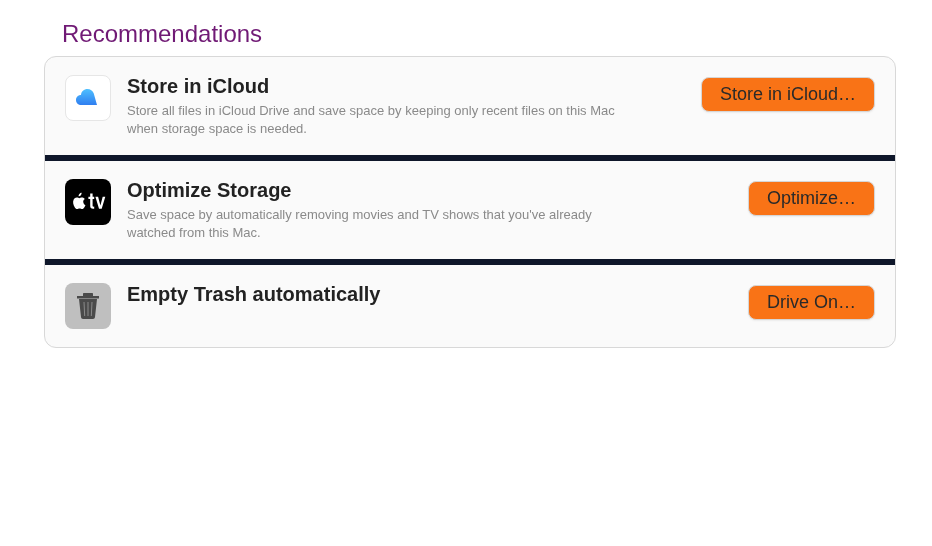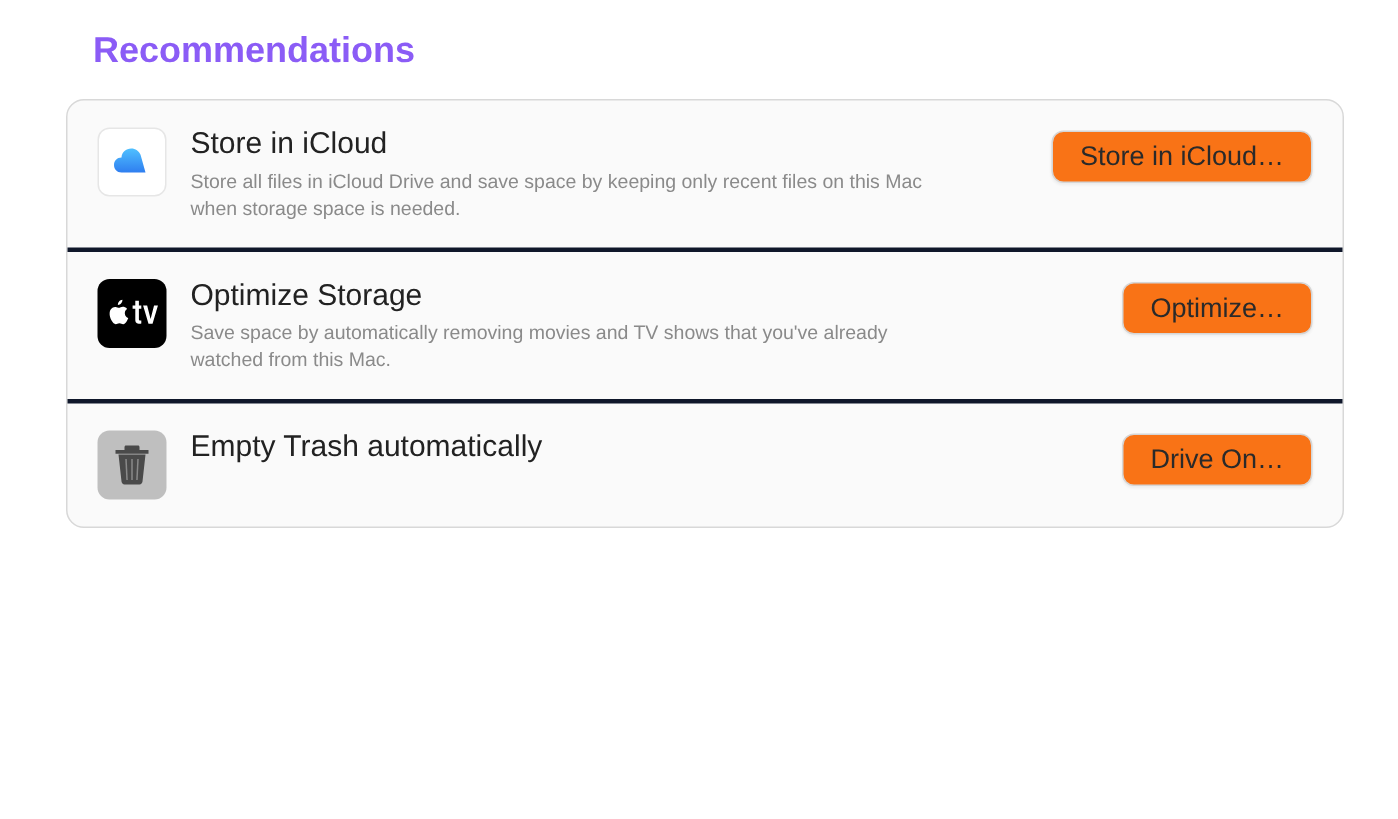--- a/index.html
+++ b/index.html
@@ -9,39 +9,39 @@
     }
     body {
       font-family: -apple-system, BlinkMacSystemFont, "Helvetica Neue", Helvetica, Arial, sans-serif;
       background: #ffffff;
       width: 932px;
       height: 546px;
       padding: 20px 32px;
     }
     .section-title {
       font-size: 24px;
-      font-weight: 700;
-      color: #8b5cf6;
-      margin-bottom: 18px;
+      font-weight: 400;
+      color: #701a75;
+      margin-bottom: 8px;
       margin-left: 30px;
     }
     .panel {
       width: 852px;
       margin-left: 12px;
       border: 1px solid #d8d8d8;
       border-radius: 12px;
       background: #fafafa;
     }
     .item {
       display: flex;
       align-items: flex-start;
       padding: 18px 20px;
     }
     .item + .item {
-      border-top: 3px solid #0f172a;
+      border-top: 6px solid #0f172a;
     }
     .icon-box {
       width: 46px;
       height: 46px;
       flex-shrink: 0;
       border-radius: 8px;
       margin-right: 16px;
       display: flex;
       align-items: center;
       justify-content: center;
@@ -56,21 +56,21 @@
     .icon-trash {
       background: #bfbfbf;
     }
     .text-block {
       flex: 1;
       min-width: 0;
       padding-right: 16px;
     }
     .item-title {
       font-size: 20px;
-      font-weight: 400;
+      font-weight: 700;
       color: #222;
       margin-bottom: 4px;
     }
     .item-desc {
       font-size: 13px;
       line-height: 1.35;
       color: #8a8a8a;
       max-width: 510px;
     }
     .action-btn {

